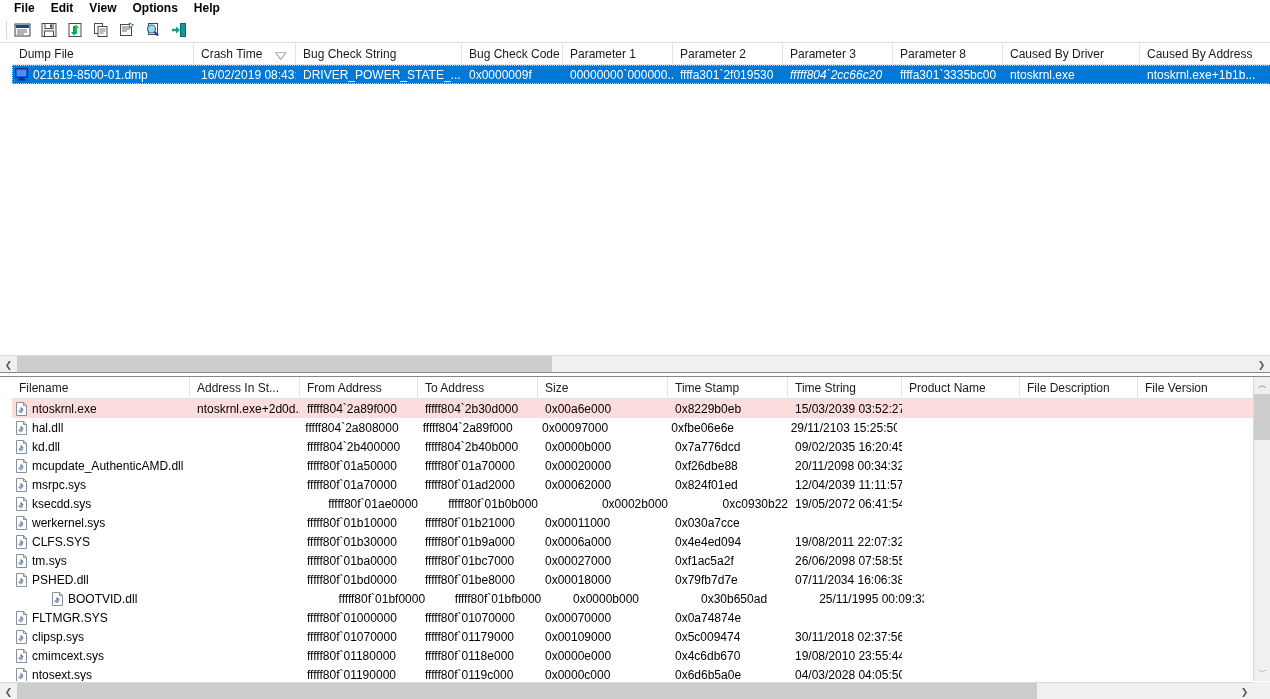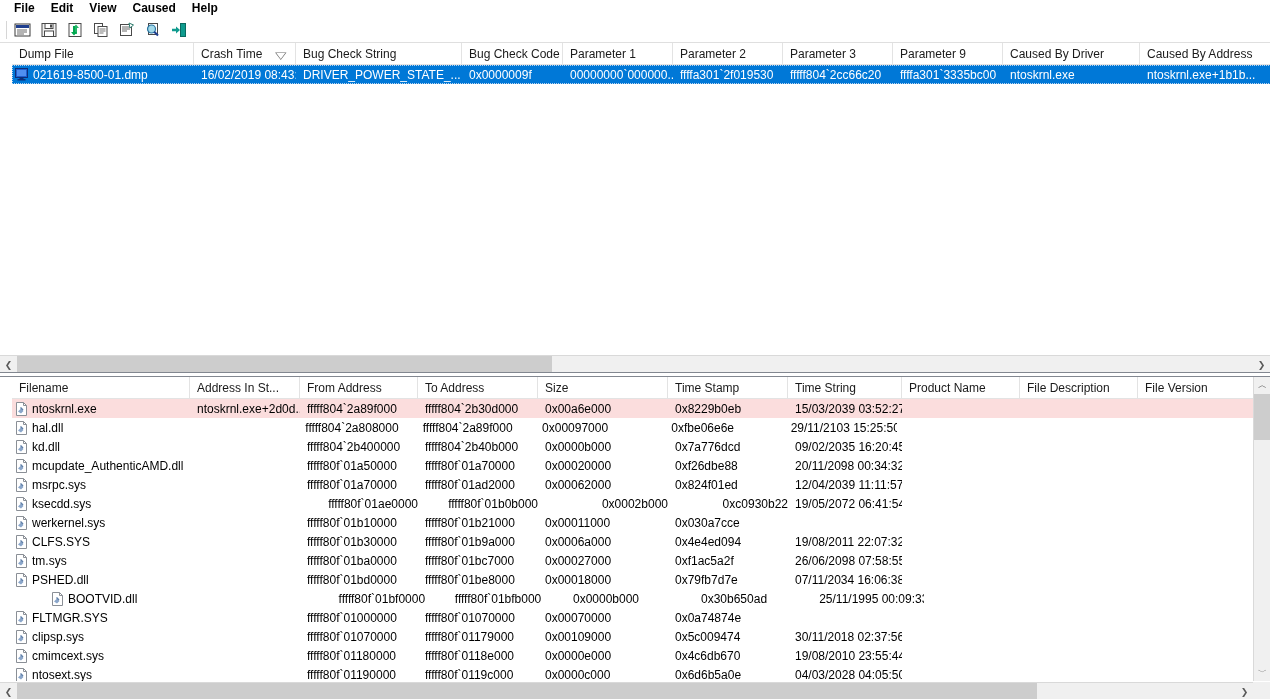--- a/index.html
+++ b/index.html
@@ -195,21 +195,21 @@
 </style>
 </head>
 <body>
 
 <div id="app">
 
   <div class="menubar">
     <div class="menu-item">File</div>
     <div class="menu-item">Edit</div>
     <div class="menu-item">View</div>
-    <div class="menu-item">Caused</div>
+    <div class="menu-item">Options</div>
     <div class="menu-item">Help</div>
   </div>
 
   <div class="toolbar">
     <div class="tb-sep"></div>
 
     <div class="tb-btn">
       <svg width="17" height="16" viewBox="0 0 17 16">
         <rect x="1" y="2" width="15" height="12" fill="#ffffff" stroke="#3a3a3a" stroke-width="1"></rect>
         <rect x="2" y="3" width="13" height="3" fill="#1f3f8f"></rect>
@@ -277,42 +277,42 @@
 
     <div class="grid-viewport" id="upper-viewport" style="width:1270px;height:311px;">
       <div class="hdr" id="upper-hdr" style="width: 1303px;">
           <div class="hcell" style="width: 182px;"><span>Dump File</span></div>
           <div class="hcell" style="width: 102px;"><span>Crash Time</span><span class="sortmark" style="left: 83px;">▽</span></div>
           <div class="hcell" style="width: 166px;"><span>Bug Check String</span></div>
           <div class="hcell" style="width: 101px;"><span>Bug Check Code</span></div>
           <div class="hcell" style="width: 110px;"><span>Parameter 1</span></div>
           <div class="hcell" style="width: 110px;"><span>Parameter 2</span></div>
           <div class="hcell" style="width: 110px;"><span>Parameter 3</span></div>
-          <div class="hcell" style="width: 110px;"><span>Parameter 9</span></div>
+          <div class="hcell" style="width: 110px;"><span>Parameter 8</span></div>
           <div class="hcell" style="width: 137px;"><span>Caused By Driver</span></div>
           <div class="hcell" style="width: 135px;"><span>Caused By Address</span></div>
           <div class="hcell" style="width: 40px;"><span></span></div>
         </div>
       <div id="upper-body">
           <div class="row selected" style="width: 1303px;">
             <div class="cell with-icon" style="width: 182px;">
               <svg width="14" height="13" viewBox="0 0 14 13">
                 <rect x="0.5" y="0.5" width="12" height="9" fill="#1f5fd0" stroke="#0d2f7a" stroke-width="1"></rect>
                 <rect x="2" y="2" width="9" height="6" fill="#4f8ff0"></rect>
                 <rect x="4.5" y="9.5" width="4" height="2" fill="#0d2f7a"></rect>
                 <rect x="2.5" y="11" width="8" height="1.5" fill="#0d2f7a"></rect>
               </svg>
               <span>021619-8500-01.dmp</span>
             </div>
             <div class="cell" style="width: 102px;"><span>16/02/2019 08:43:41</span></div>
             <div class="cell" style="width: 166px;"><span>DRIVER_POWER_STATE_...</span></div>
             <div class="cell" style="width: 101px;"><span>0x0000009f</span></div>
             <div class="cell" style="width: 110px;"><span>00000000`000000...</span></div>
             <div class="cell" style="width: 110px;"><span>ffffa301`2f019530</span></div>
-            <div class="cell" style="width: 110px;"><span>fffff804`2cc66c20</span></div>
+            <div class="cell" style="width: 110px; font-style: italic;"><span>fffff804`2cc66c20</span></div>
             <div class="cell" style="width: 110px;"><span>ffffa301`3335bc00</span></div>
             <div class="cell" style="width: 137px;"><span>ntoskrnl.exe</span></div>
             <div class="cell" style="width: 135px;"><span>ntoskrnl.exe+1b1b...</span></div>
             <div class="cell" style="width: 40px;"><span></span></div>
           </div>
         </div>
     </div>
 
     <div class="hscroll" id="upper-hscroll" style="top:312px;width:1270px;">
       <div class="sb-arrow">❮</div>

